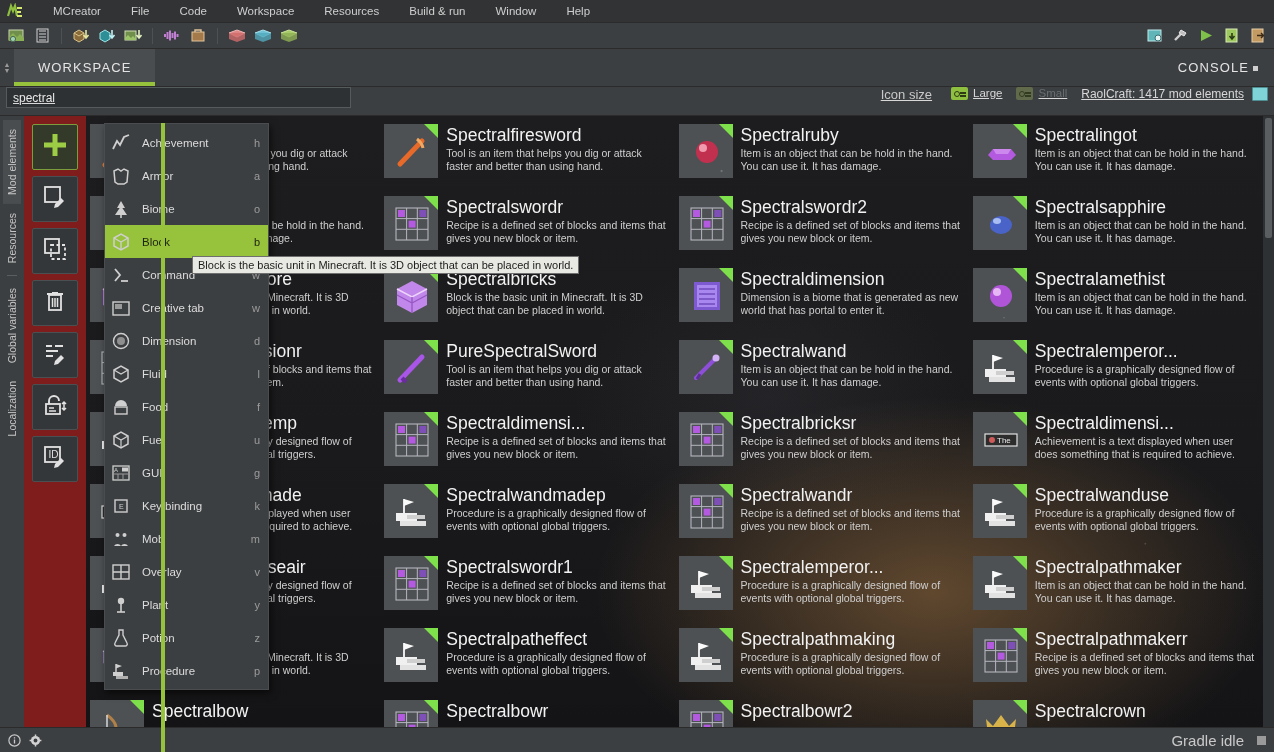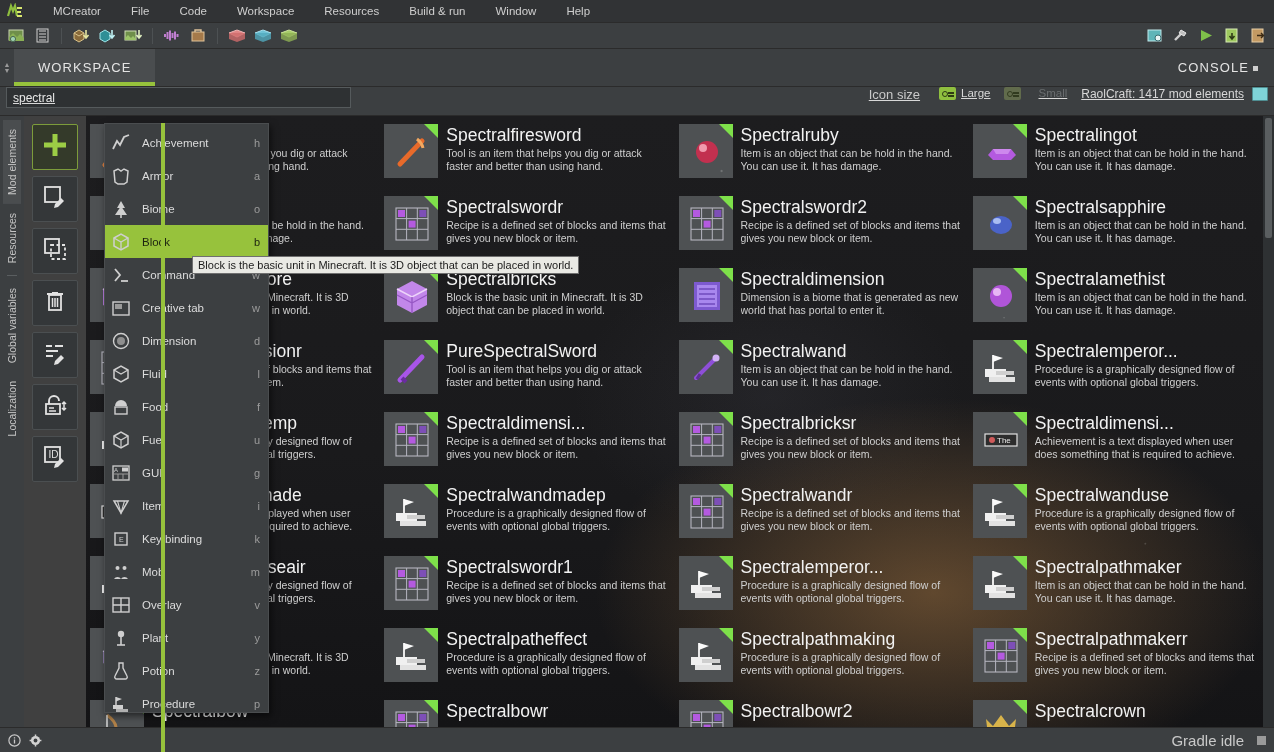--- a/index.html
+++ b/index.html
@@ -99,21 +99,21 @@
   .radio-sw::before {
     content:""; position:absolute; left:3px; top:4px;
     width:4px; height:4px; border:1px solid #2e3a14; border-radius:50%;
   }
   .radio-sw::after {
     content:""; position:absolute; left:9px; top:5px;
     width:6px; height:2px; background:#2e3a14;
     box-shadow: 0 3px 0 #2e3a14;
   }
   .sw-text { font-size: 11.5px; color: #d7d7d7; margin-right: 14px; }
-  .sw-text.dim { color: #6a6e70; margin-left: 12px; }
+  .sw-text.dim { color: #6a6e70; }
   .modcount { font-size: 12px; color: #d7d7d7; margin-right: 8px; }
   .modcount-icon {
     width: 16px; height: 14px; background: #7fd4d8;
     border: 1px solid #4f8e92; border-radius: 1px; display:inline-block;
   }
 
   
   .body-area {
     position: absolute; top: 116px; left: 0; right: 0; bottom: 25px;
     background: #2b2b2b; display: flex;
@@ -128,21 +128,21 @@
   .vtab {
     writing-mode: vertical-rl; transform: rotate(180deg);
     font-size: 10.5px; color: #c4c4c4; padding: 9px 3px;
     cursor: default; white-space: nowrap;
   }
   .vtab.active { background: #4a4d4f; }
   .vtab-divider { width: 10px; height: 1px; background: #5a5e60; margin: 3px 0; }
 
   
   .leftbtns {
-    width: 62px; background: #404040;
+    width: 62px; background: #7f1d1d;
     padding: 8px 0 0 8px;
     display: flex; flex-direction: column; gap: 6px;
   }
   .lbtn {
     width: 46px; height: 46px;
     border: 1px solid #4b4f51; background: #343739;
     display: flex; align-items: center; justify-content: center;
     cursor: default; border-radius: 2px;
   }
   .lbtn.primary { border-color: #7d9c3b; background: #343a2a; }
@@ -1133,30 +1133,20 @@
         <span class="dd-icon">
           <svg width="20" height="20" viewBox="0 0 20 20">
             <rect x="2" y="3" width="16" height="14" fill="none" stroke="#cfcfcf" stroke-width="1.3"></rect>
             <text x="3" y="9" font-size="6" fill="#cfcfcf" font-family="Liberation Sans, sans-serif">A</text>
             <rect x="11" y="4.5" width="6" height="4" fill="#cfcfcf"></rect>
             <path d="M2 11h16M7 11v6M12 11v6" stroke="#9a9a9a" stroke-width="1"></path>
           </svg>
         </span>
         <span class="dd-label">GUI</span>
         <span class="dd-key">g</span>
-      </div>
-      <div class="dd-item">
-        <span class="dd-icon">
-          <svg width="20" height="20" viewBox="0 0 20 20">
-            <path d="M3 5 h14 l-7 12Z" fill="none" stroke="#cfcfcf" stroke-width="1.5"></path>
-            <path d="M6.5 5 L10 17 L13.5 5" fill="none" stroke="#cfcfcf" stroke-width="1.1"></path>
-          </svg>
-        </span>
-        <span class="dd-label">Item</span>
-        <span class="dd-key">i</span>
       </div>
       <div class="dd-item">
         <span class="dd-icon">
           <svg width="20" height="20" viewBox="0 0 20 20">
             <rect x="4" y="4" width="12" height="12" fill="none" stroke="#cfcfcf" stroke-width="1.4"></rect>
             <text x="8" y="13" font-size="7" fill="#cfcfcf" font-family="Liberation Sans, sans-serif">E</text>
           </svg>
         </span>
         <span class="dd-label">Key binding</span>
         <span class="dd-key">k</span>

